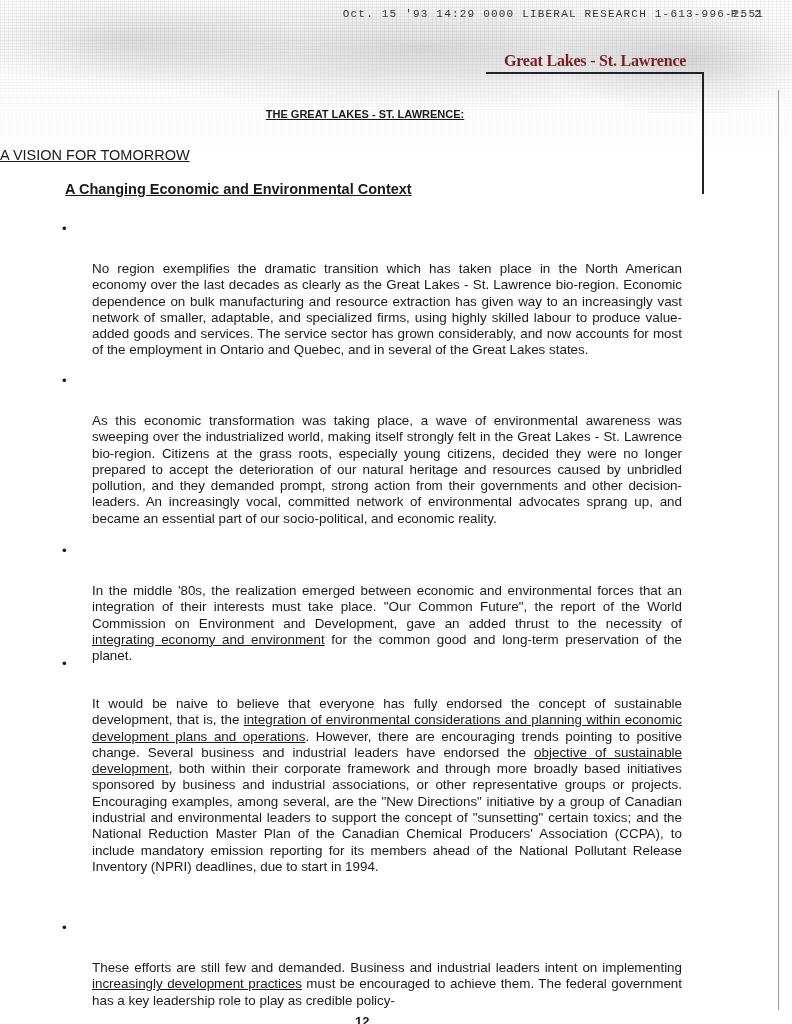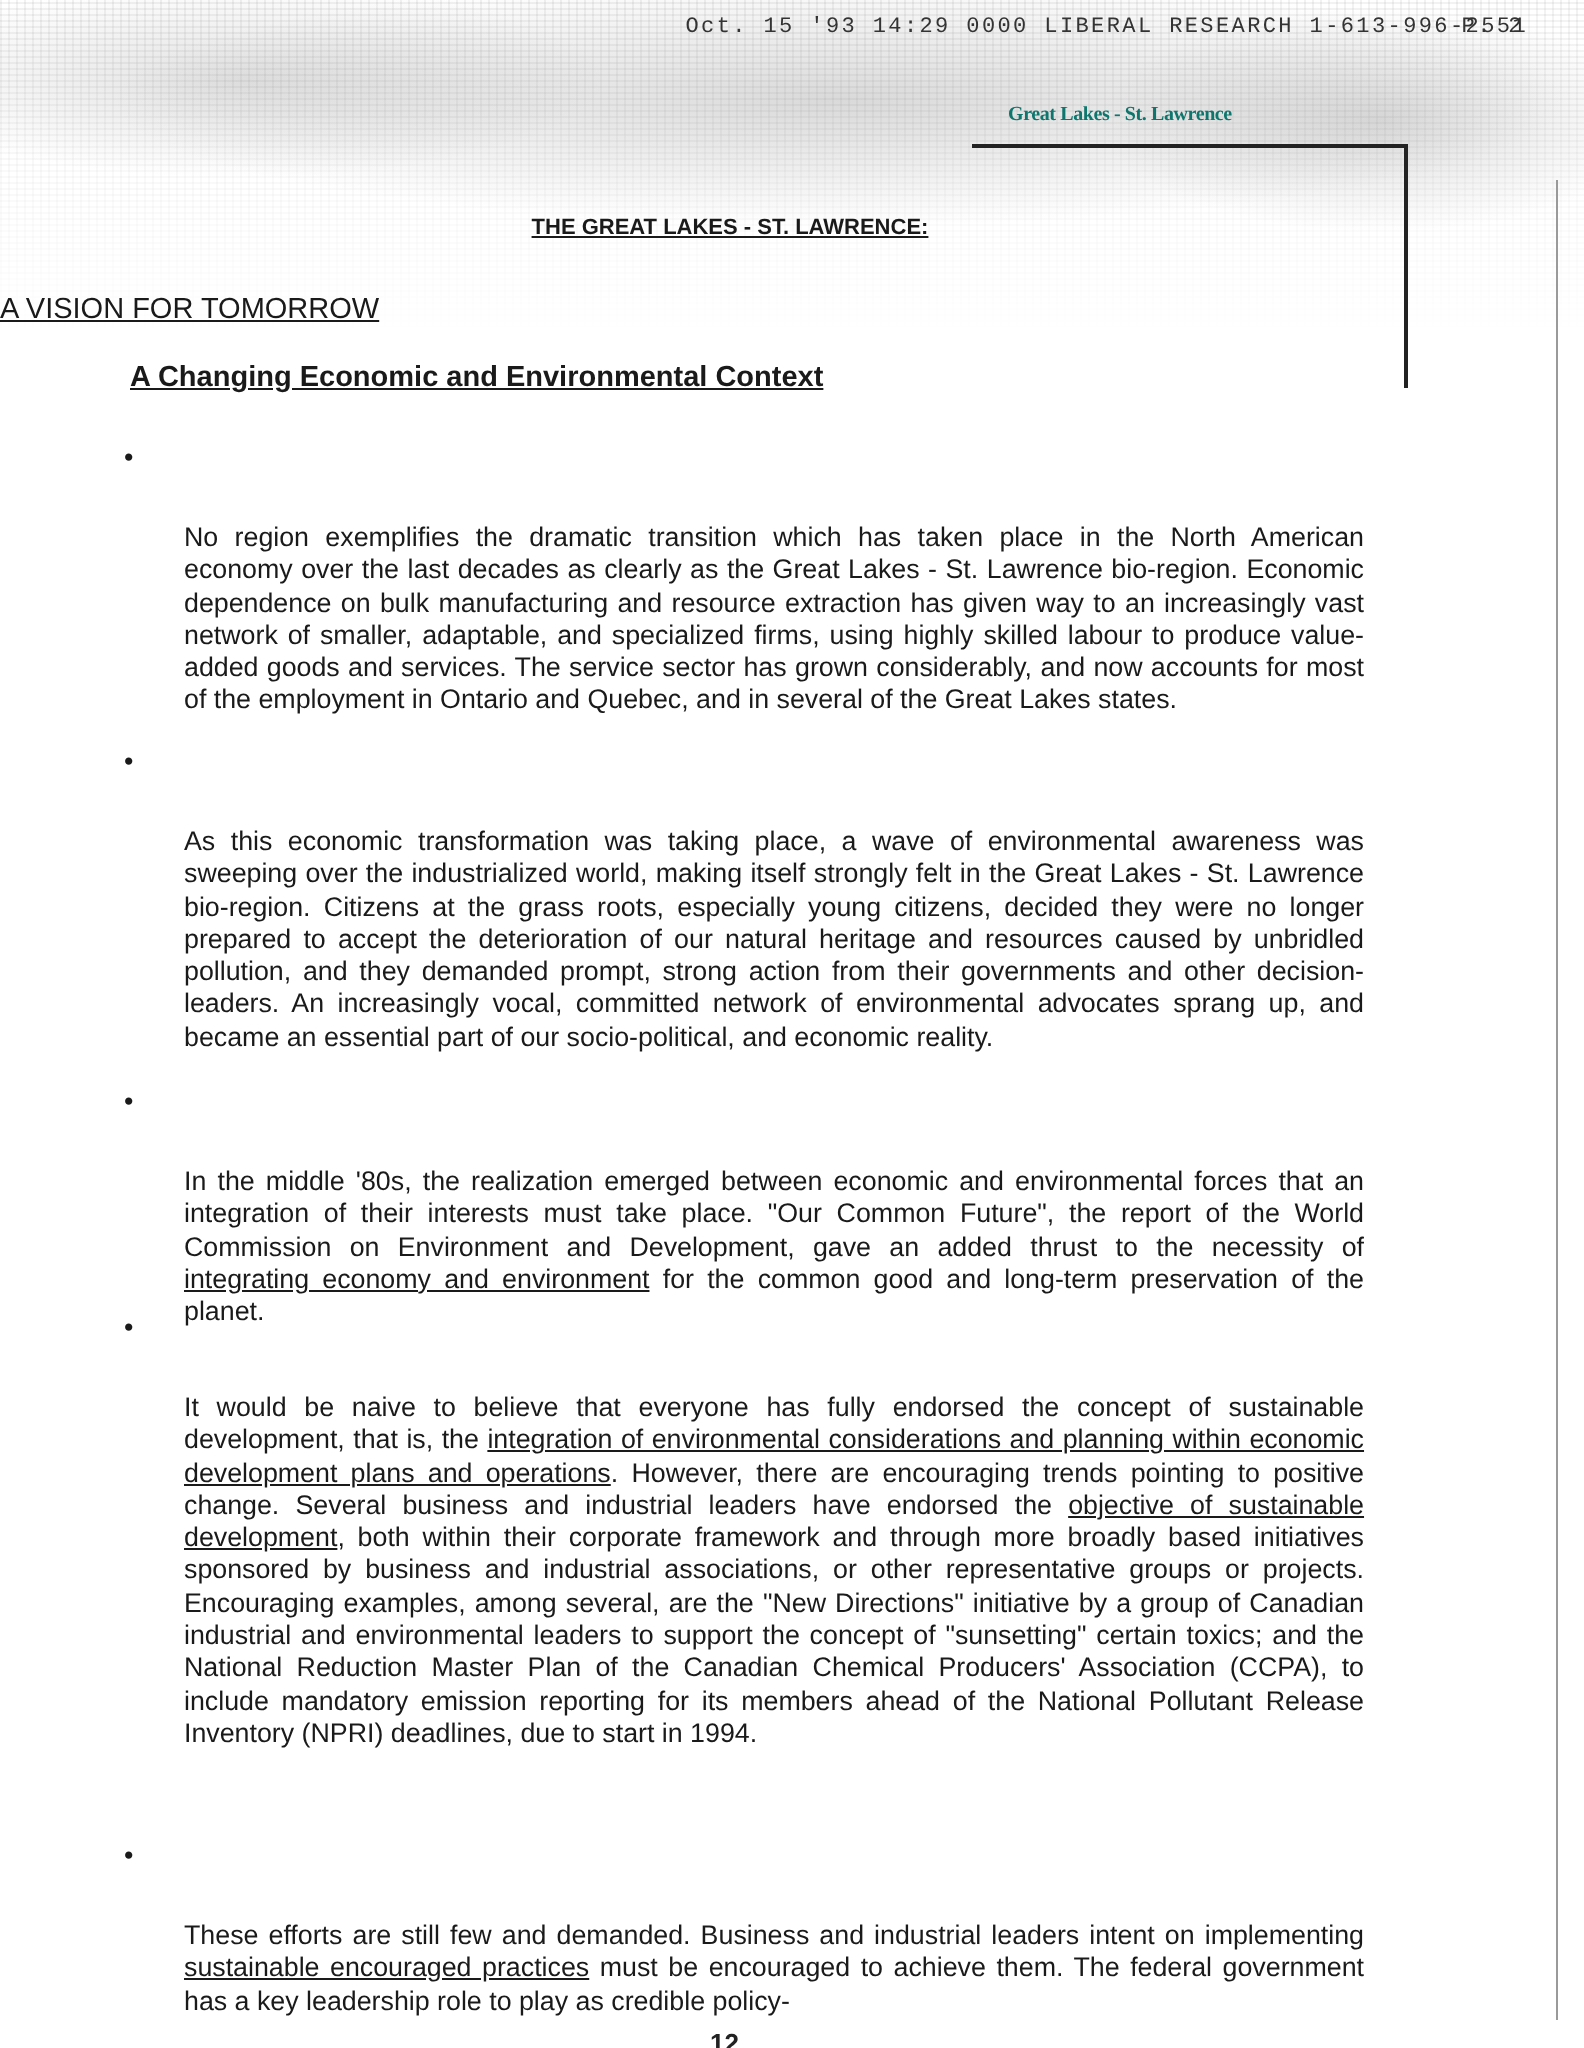--- a/index.html
+++ b/index.html
@@ -28,22 +28,22 @@
     .fax-header {
       position: absolute; left: 4px; top: 8px; width: 760px;
       font-family: Liberation Mono, monospace; font-size: 11px;
       letter-spacing: 1.2px; color: #333;
       white-space: nowrap;
       text-align: right;
     }
     .fax-header .page { position: absolute; right: 2px; top: 0; }
     .running-head {
       position: absolute; left: 504px; top: 52px;
-      font-family: "Liberation Serif", serif; font-size: 10px; font-weight: bold;
-      color: #0f766e; letter-spacing: -0.2px;
+      font-family: "Liberation Serif", serif; font-size: 16px; font-weight: bold;
+      color: #7f1d1d; letter-spacing: -0.2px;
     }
     .head-rule {
       position: absolute; left: 486px; top: 72px; width: 218px; height: 0;
       border-top: 2px solid #222;
     }
     .head-rule-v {
       position: absolute; left: 702px; top: 72px; width: 0; height: 122px;
       border-left: 2px solid #222;
     }
     .right-edge {
@@ -113,16 +113,16 @@
   <div class="text"><span>In the middle '80s, the realization emerged between economic and environmental forces that an integration of their interests must take place. "Our Common Future", the report of the World Commission on Environment and Development, gave an added thrust to the necessity of </span><span class="u">integrating economy and environment</span><span> for the common good and long-term preservation of the planet.</span></div>
 </div>
 
 <div class="bullet" style="top:656px">
   <span class="dot">•</span>
   <div class="text"><span>It would be naive to believe that everyone has fully endorsed the concept of sustainable development, that is, the </span><span class="u">integration of environmental considerations and planning within economic development plans and operations</span><span>.  However, there are encouraging trends pointing to positive change. Several business and industrial leaders have endorsed the </span><span class="u">objective of sustainable development</span><span>, both within their corporate framework and through more broadly based initiatives sponsored by business and industrial associations, or other representative groups or projects. Encouraging examples, among several, are the "New Directions" initiative by a group of Canadian industrial and environmental leaders to support the concept of "sunsetting" certain toxics; and the National Reduction Master Plan of the Canadian Chemical Producers' Association (CCPA), to include mandatory emission reporting for its members ahead of the National Pollutant Release Inventory (NPRI) deadlines, due to start in 1994.</span></div>
 </div>
 
 <div class="bullet" style="top:920px">
   <span class="dot">•</span>
-  <div class="text"><span>These efforts are still few and demanded.  Business and industrial leaders intent on implementing </span><span class="u">sustainable encouraged practices</span><span> must be encouraged to achieve them. The federal government has a key leadership role to play as credible policy-</span></div>
+  <div class="text"><span>These efforts are still few and demanded.  Business and industrial leaders intent on implementing </span><span class="u">increasingly development practices</span><span> must be encouraged to achieve them. The federal government has a key leadership role to play as credible policy-</span></div>
 </div>
 
 <div class="footer-page">12</div>
 
 </body></html>

